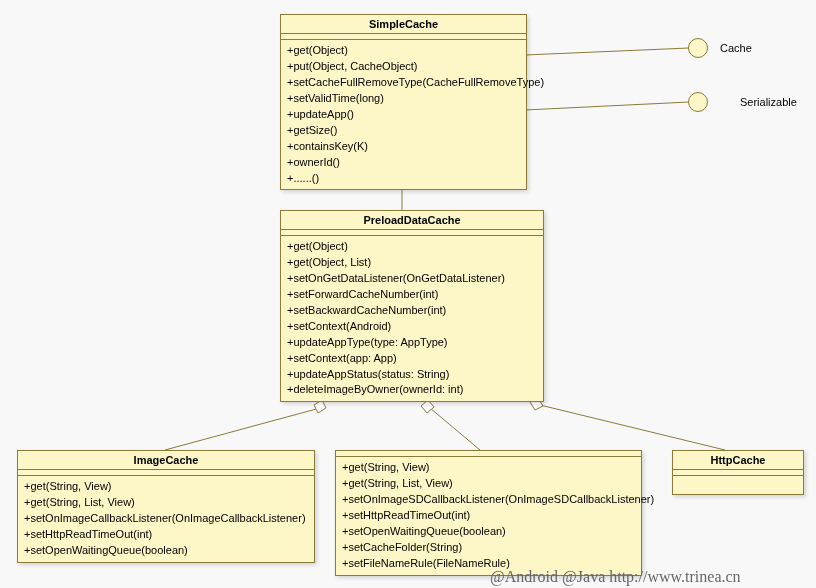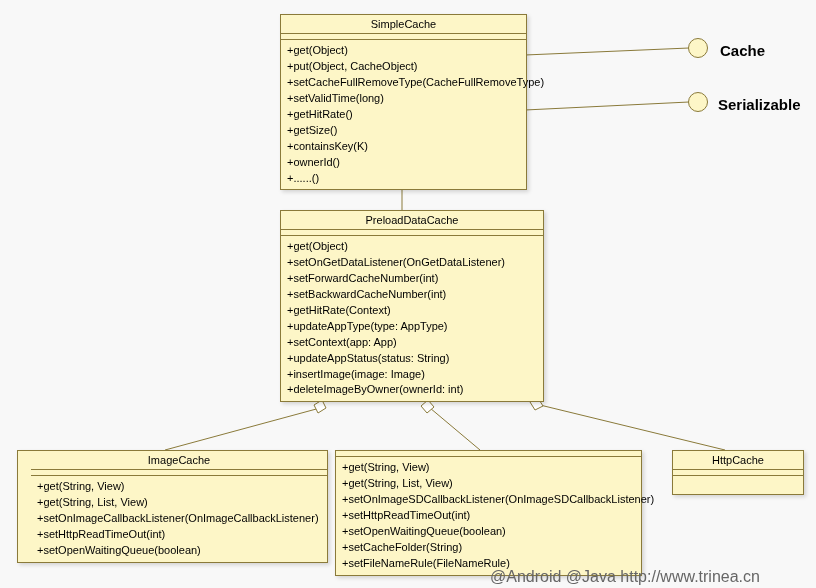--- a/index.html
+++ b/index.html
@@ -15,21 +15,21 @@
   height: 588px;
   overflow: hidden;
 }
 .class-box {
   position: absolute;
   border: 1px solid #8a7a3a;
   background: #fdf6c7;
   box-shadow: 2px 2px 4px rgba(0,0,0,0.15);
 }
 .class-title {
-  font-weight: normal;
+  font-weight: bold;
   text-align: center;
   padding: 3px 6px;
   border-bottom: 1px solid #8a7a3a;
 }
 .class-sep {
   height: 5px;
   border-bottom: 1px solid #8a7a3a;
 }
 .class-body {
   padding: 3px 6px;
@@ -38,33 +38,34 @@
 .interface-circle {
   position: absolute;
   width: 18px;
   height: 18px;
   border: 1.5px solid #8a7a3a;
   background: #fdf6c7;
   border-radius: 50%;
 }
 .interface-label {
   position: absolute;
-  font-weight: bold;
-  font-size: 15px;
+  font-weight: normal;
+  font-size: 11px;
 }
 svg.connectors {
   position: absolute;
   top: 0; left: 0;
   width: 816px; height: 588px;
   pointer-events: none;
 }
 .watermark {
   position: absolute;
   font-size: 16px;
   color: #666;
+  font-family: Liberation Serif, serif;
 }
 </style>
 </head>
 <body>
 
 <svg class="connectors">
 
   <line x1="525" y1="55" x2="689" y2="48" stroke="#8a7a3a" stroke-width="1"></line>
 
   <line x1="525" y1="110" x2="689" y2="102" stroke="#8a7a3a" stroke-width="1"></line>
@@ -81,52 +82,52 @@
 </svg>
 
 <div class="class-box" style="left:280px; top:14px; width:245px;">
   <div class="class-title">SimpleCache</div>
   <div class="class-sep"></div>
   <div class="class-body">
     <div>+get(Object)</div>
     <div>+put(Object, CacheObject)</div>
     <div>+setCacheFullRemoveType(CacheFullRemoveType)</div>
     <div>+setValidTime(long)</div>
-    <div>+getHitRate()</div>
+    <div>+updateApp()</div>
     <div>+getSize()</div>
     <div>+containsKey(K)</div>
     <div>+ownerId()</div>
     <div>+......()</div>
   </div>
 </div>
 
 <div class="interface-circle" style="left:688px; top:38px;"></div>
 <div class="interface-label" style="left:720px; top:42px;">Cache</div>
 
 <div class="interface-circle" style="left:688px; top:92px;"></div>
-<div class="interface-label" style="left:718px; top:96px;">Serializable</div>
+<div class="interface-label" style="left:740px; top:96px;">Serializable</div>
 
 <div class="class-box" style="left:280px; top:210px; width:262px;">
   <div class="class-title">PreloadDataCache</div>
   <div class="class-sep"></div>
   <div class="class-body">
     <div>+get(Object)</div>
+    <div>+get(Object, List)</div>
     <div>+setOnGetDataListener(OnGetDataListener)</div>
     <div>+setForwardCacheNumber(int)</div>
     <div>+setBackwardCacheNumber(int)</div>
-    <div>+getHitRate(Context)</div>
+    <div>+setContext(Android)</div>
     <div>+updateAppType(type: AppType)</div>
     <div>+setContext(app: App)</div>
     <div>+updateAppStatus(status: String)</div>
-    <div>+insertImage(image: Image)</div>
     <div>+deleteImageByOwner(ownerId: int)</div>
   </div>
 </div>
 
-<div class="class-box" style="left:17px; top:450px; width:296px;padding-left:13px;">
+<div class="class-box" style="left:17px; top:450px; width:296px;">
   <div class="class-title">ImageCache</div>
   <div class="class-sep"></div>
   <div class="class-body">
     <div>+get(String, View)</div>
     <div>+get(String, List, View)</div>
     <div>+setOnImageCallbackListener(OnImageCallbackListener)</div>
     <div>+setHttpReadTimeOut(int)</div>
     <div>+setOpenWaitingQueue(boolean)</div>
   </div>
 </div>

